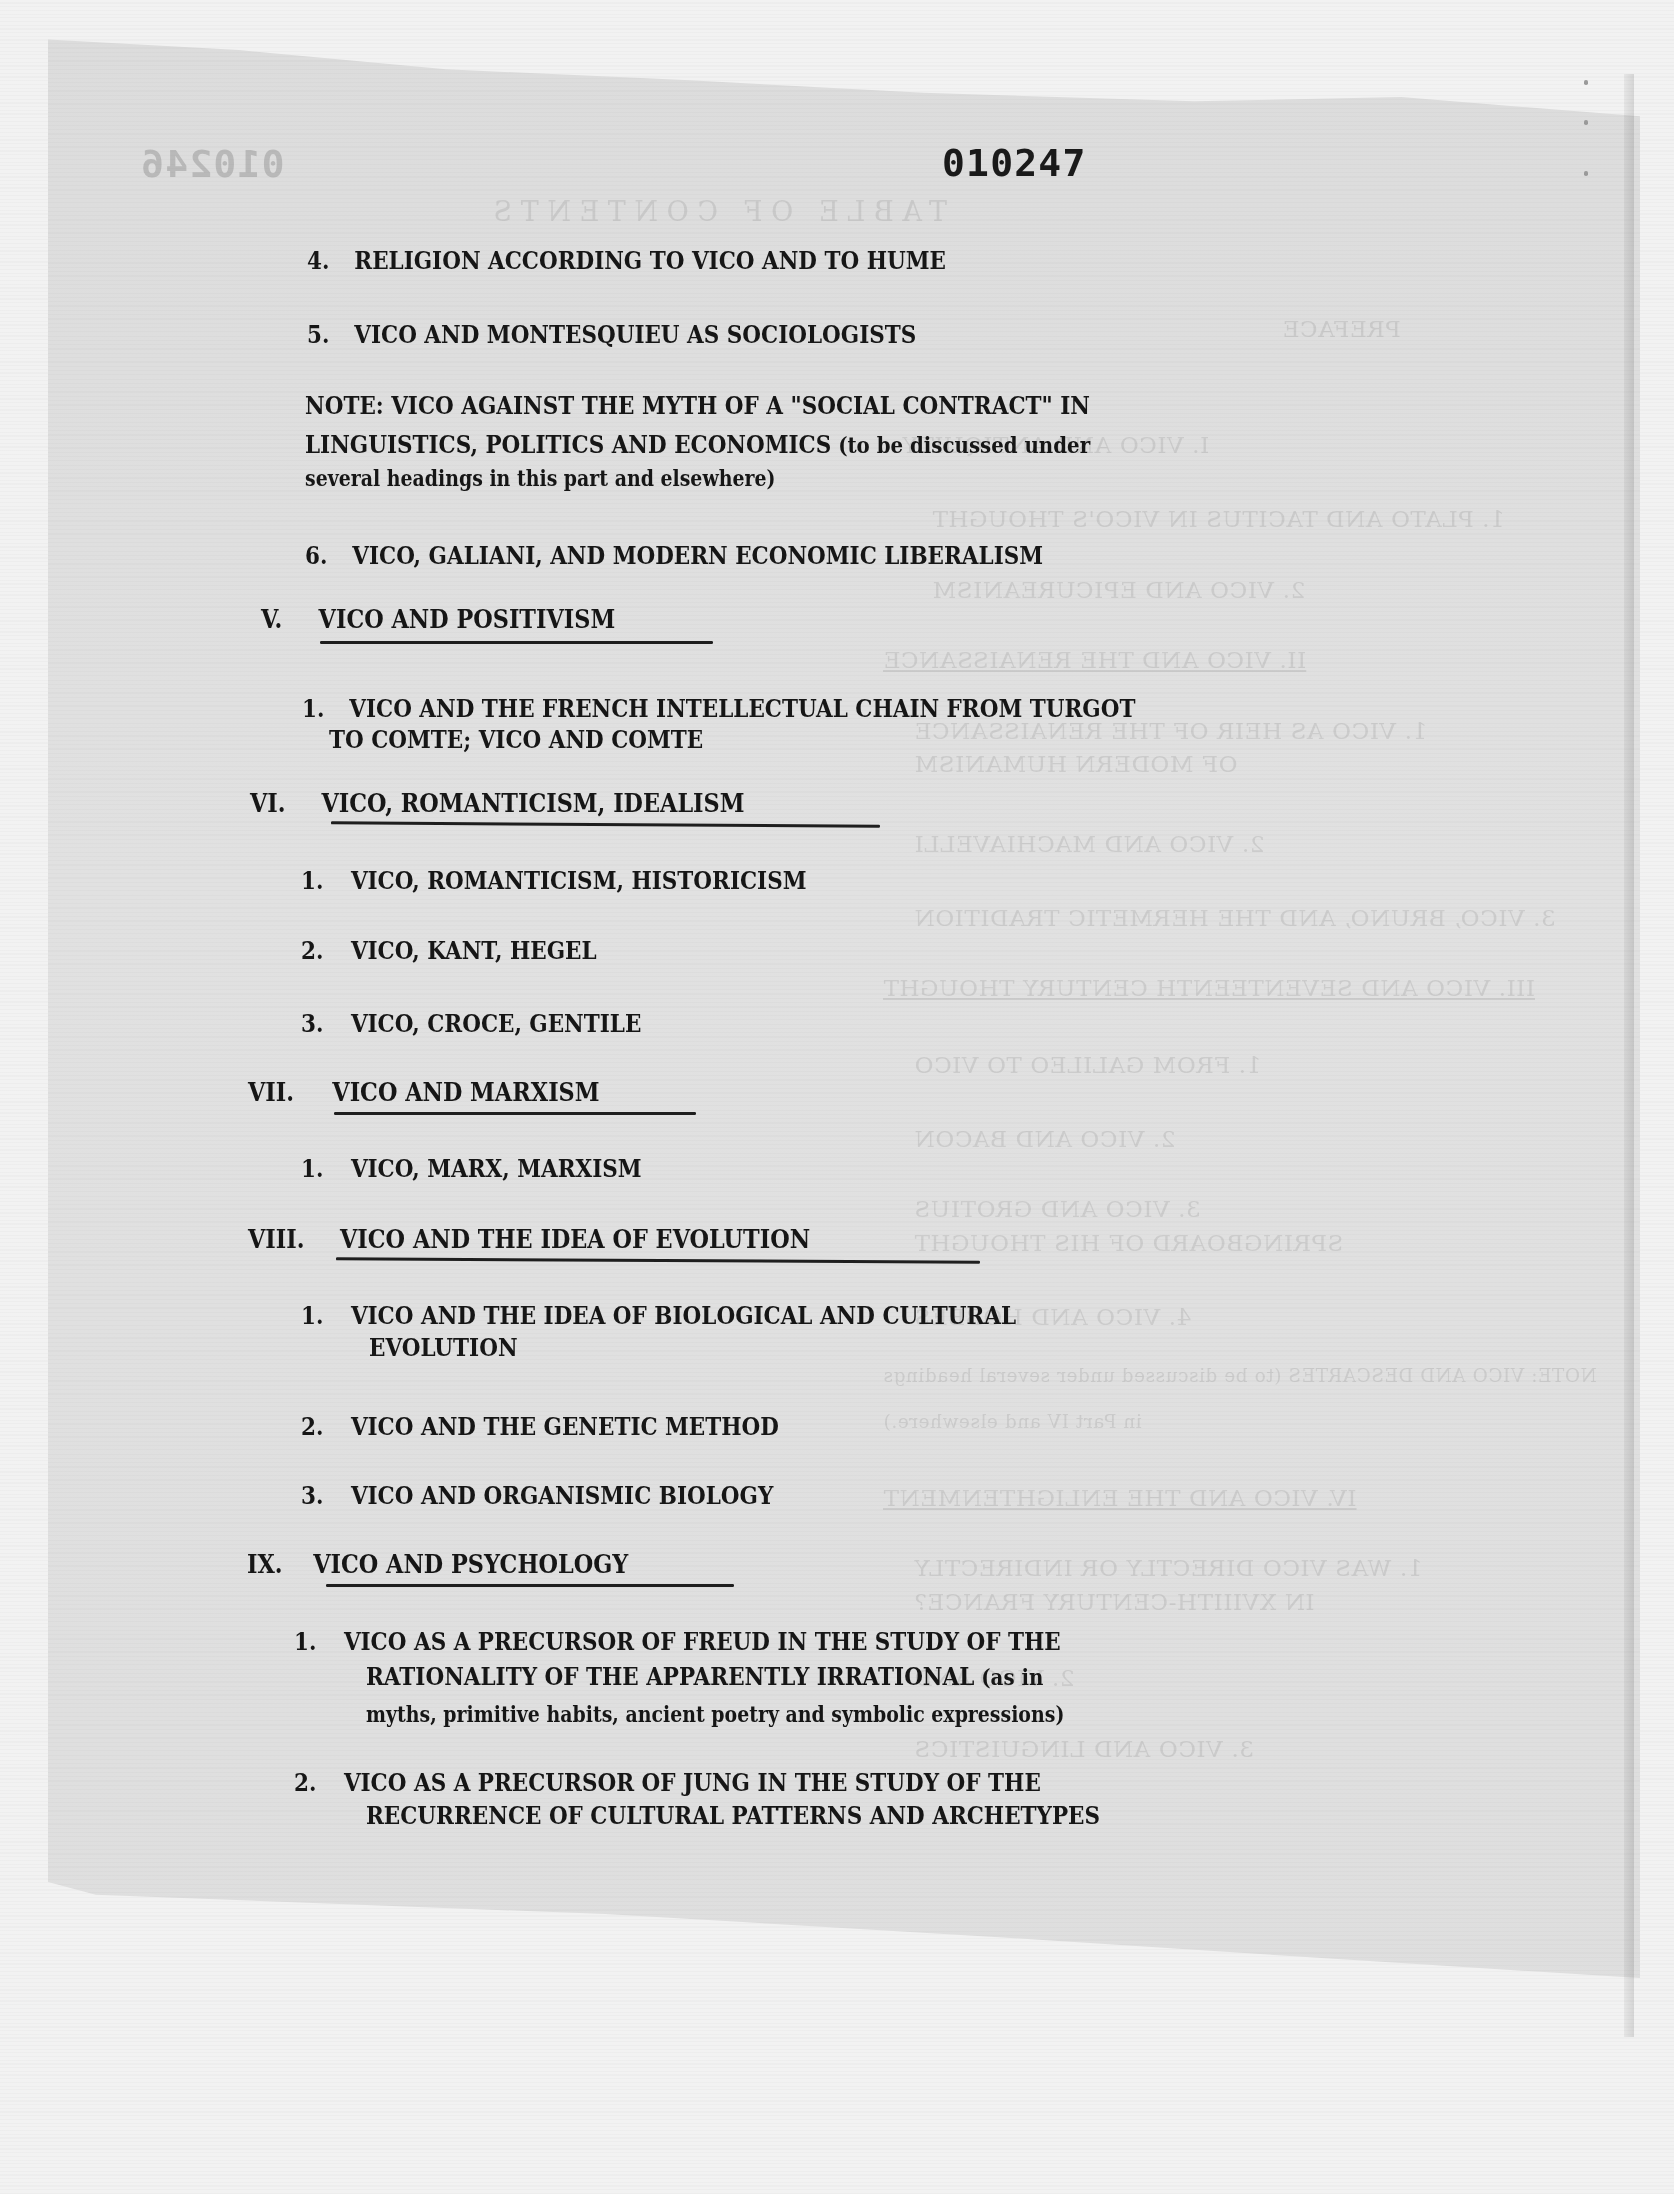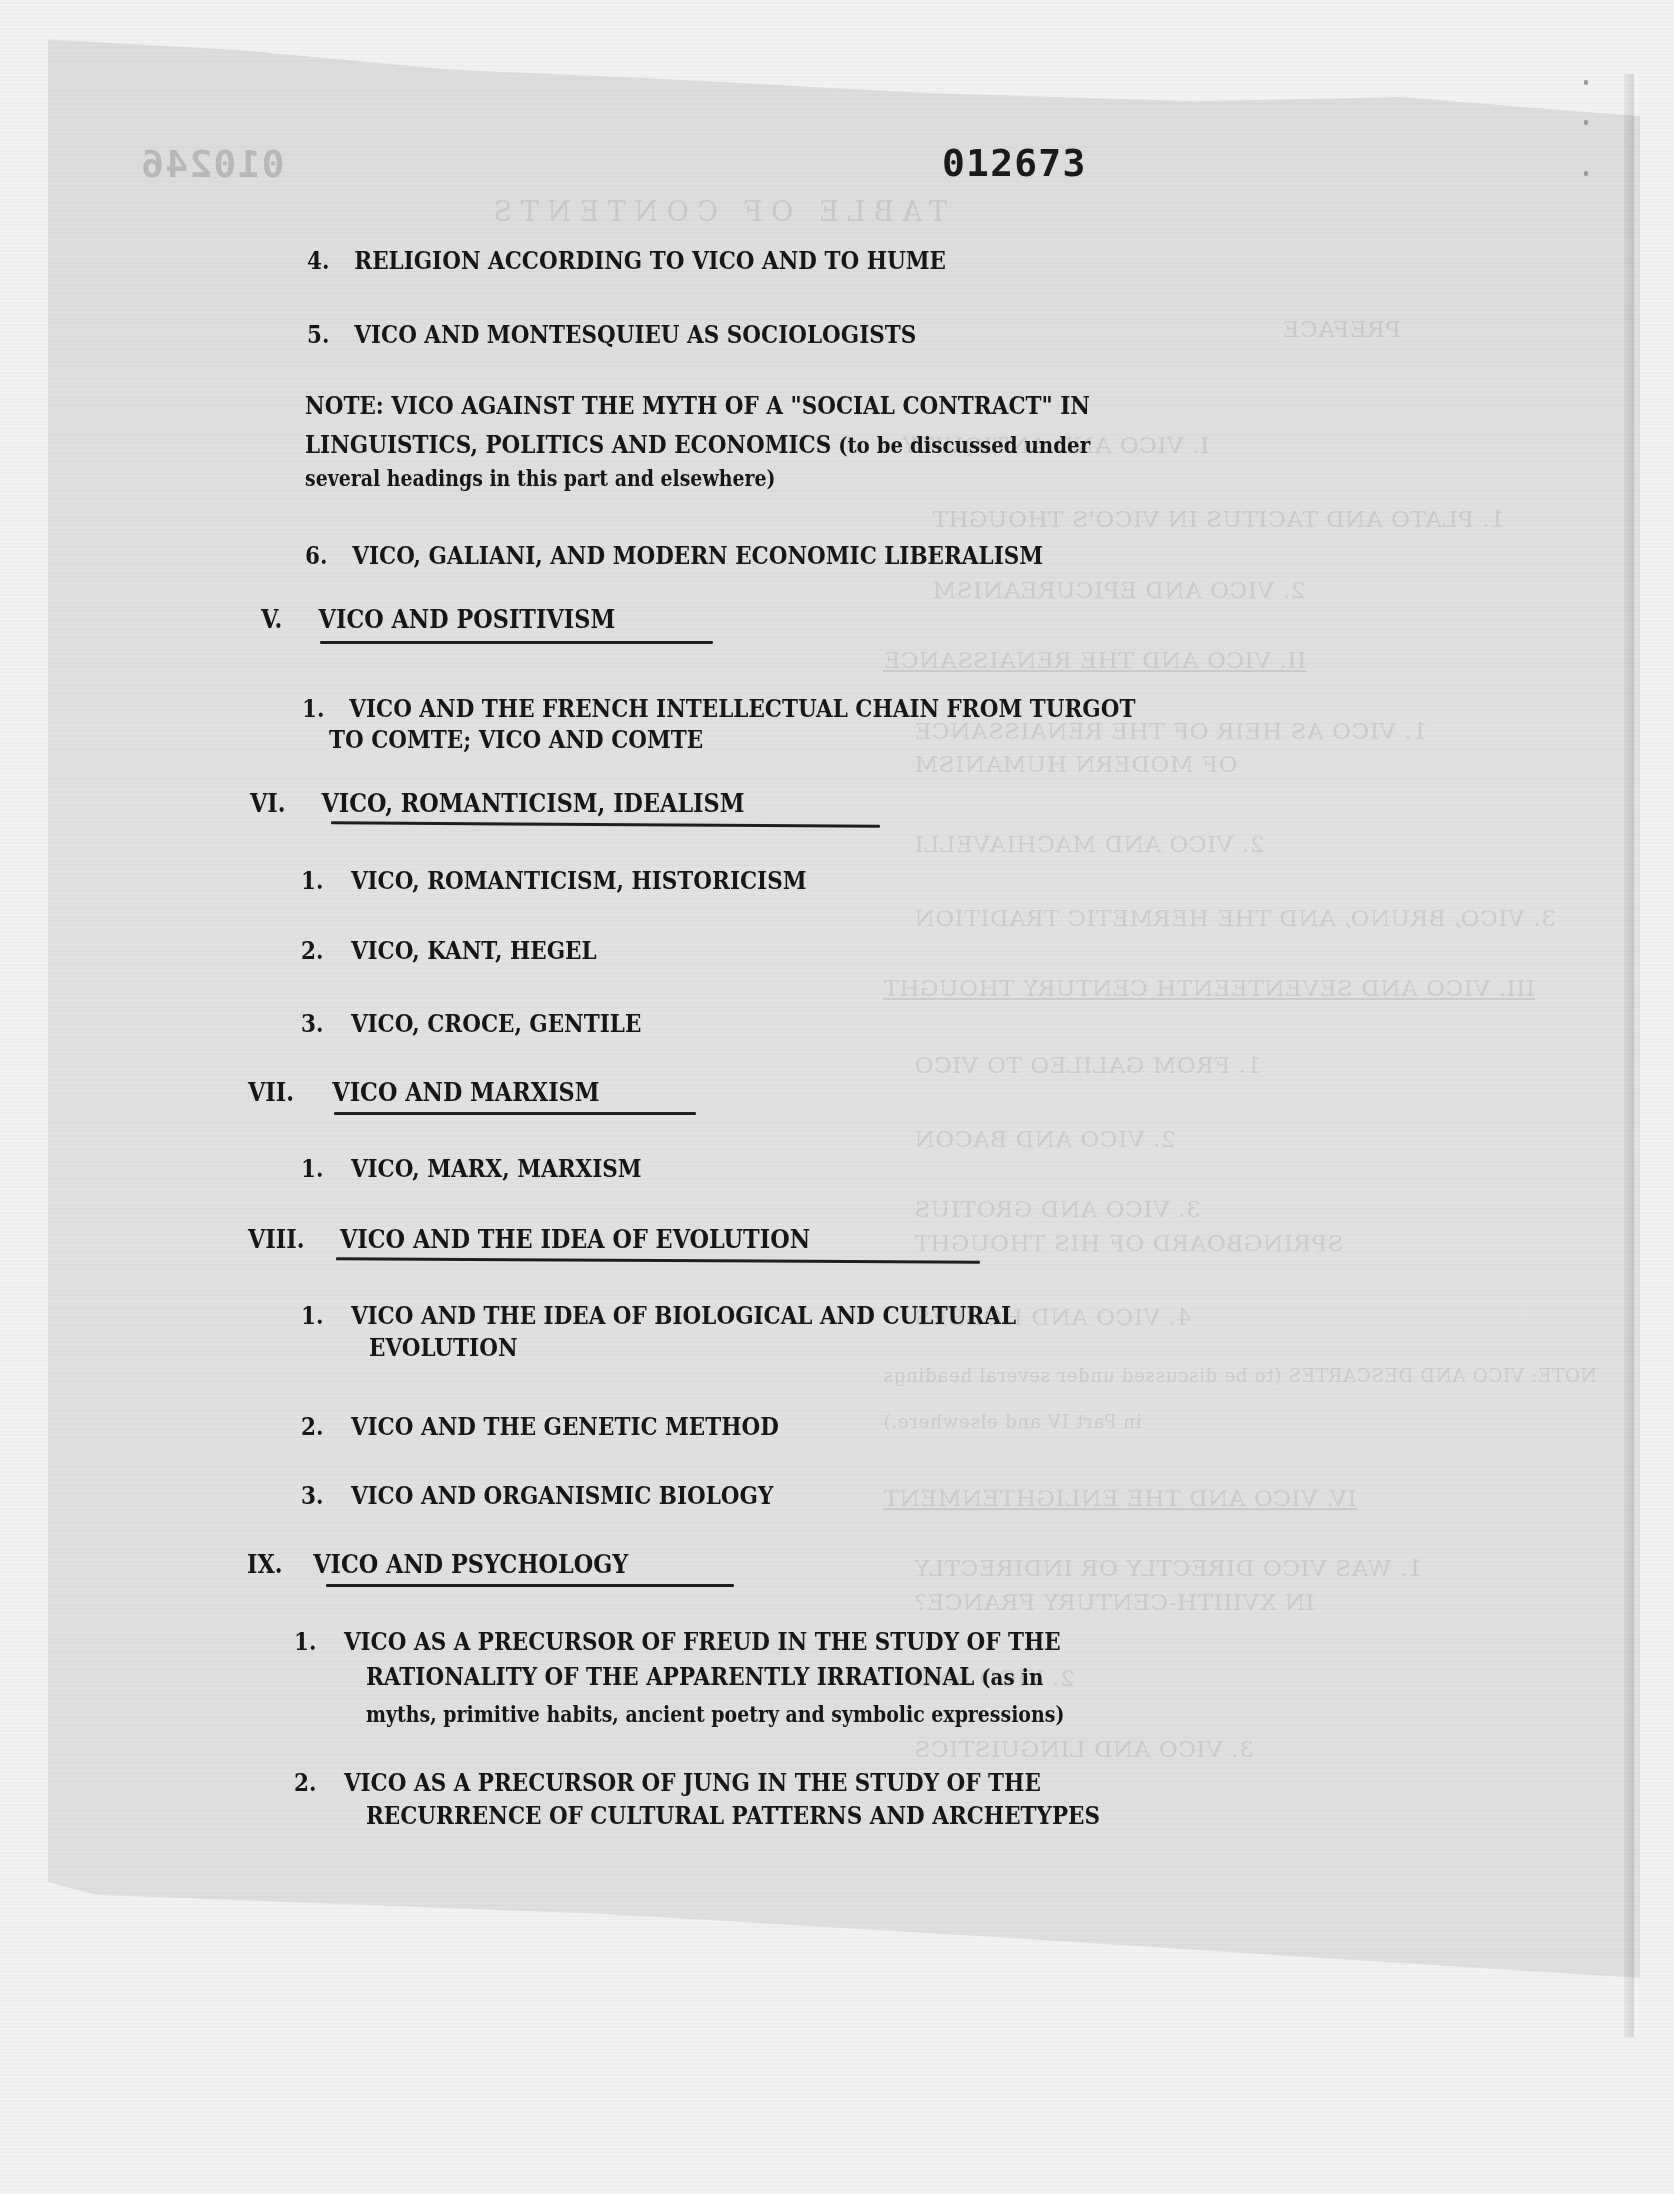--- a/index.html
+++ b/index.html
@@ -176,21 +176,21 @@
   <div class="bleed" style="left:883px; top:1365px; font-size:18.4px;">NOTE:  VICO AND DESCARTES (to be discussed under several headings</div>
   <div class="bleed" style="left:883px; top:1411px; font-size:18.4px;">in Part IV and elsewhere.)</div>
   <div class="bleed u" style="left:883px; top:1485px;">IV.   VICO AND THE ENLIGHTENMENT</div>
   <div class="bleed" style="left:914px; top:1555px;">1.   WAS VICO DIRECTLY OR INDIRECTLY</div>
   <div class="bleed" style="left:914px; top:1589px;">IN XVIIITH-CENTURY FRANCE?</div>
   <div class="bleed" style="left:914px; top:1665px;">2.   VICO AND</div>
   <div class="bleed" style="left:914px; top:1736px;">3.   VICO AND LINGUISTICS</div>
 </div>
 
 <div class="doc-number-ghost">010246</div>
-<div class="doc-number">012673</div>
+<div class="doc-number">010247</div>
 
 <div class="entry" style="left:307px; top:245px;">
   <span class="num">4.</span><span>RELIGION ACCORDING TO VICO AND TO HUME</span>
 </div>
 <div class="entry" style="left:307px; top:319px;">
   <span class="num">5.</span><span>VICO AND MONTESQUIEU AS SOCIOLOGISTS</span>
 </div>
 
 <div>
   <div class="line2" style="left:305px; top:390px;">NOTE:  VICO AGAINST THE MYTH OF A "SOCIAL CONTRACT" IN</div>

